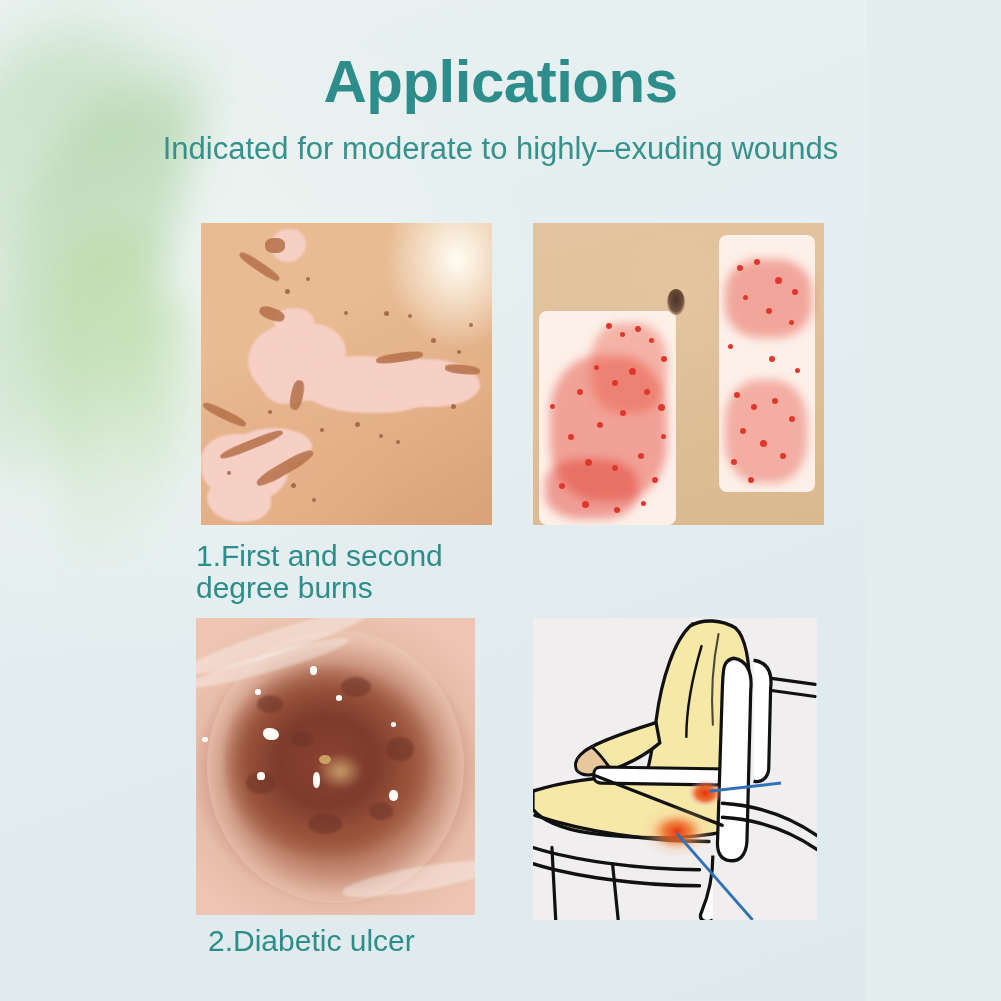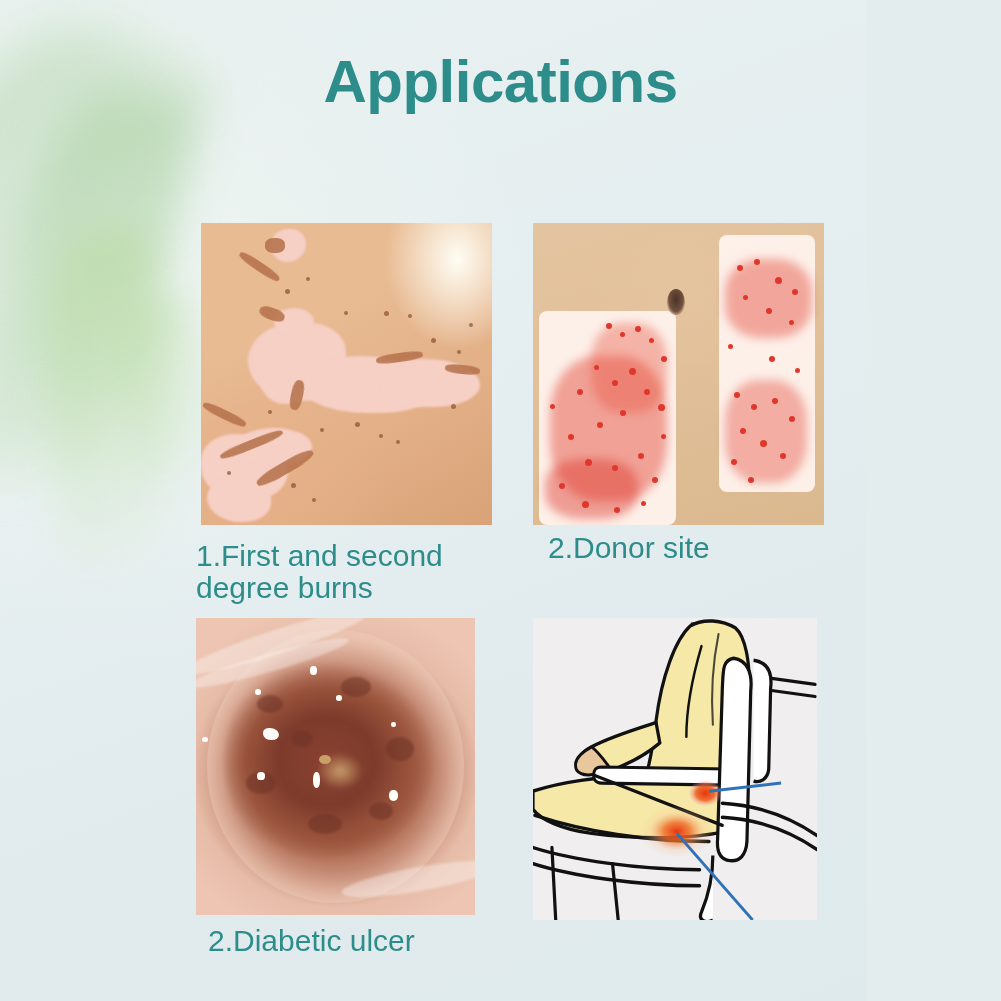--- a/index.html
+++ b/index.html
@@ -195,20 +195,21 @@
 <div id="page">
 
   <div class="leaf leaf-d"></div>
   <div class="leaf leaf-a"></div>
   <div class="leaf leaf-f"></div>
   <div class="leaf leaf-b"></div>
   <div class="leaf leaf-c"></div>
   <div class="leaf leaf-e"></div>
 
   <div id="title">Applications</div>
+  <div id="subtitle">Indicated for moderate to highly–exuding wounds</div>
 
   <div class="panel" id="panel-1">
     <div class="art skin-1">
 
       <div class="les" style="left:16%;top:33%;width:34%;height:26%;border-radius:52% 40% 48% 56%;"></div>
       <div class="les" style="left:34%;top:44%;width:46%;height:19%;border-radius:46% 58% 40% 52%;"></div>
       <div class="les" style="left:62%;top:45%;width:34%;height:16%;border-radius:40% 60% 50% 42%;"></div>
       <div class="les" style="left:20%;top:40%;width:18%;height:20%;border-radius:55% 45% 50% 50%;"></div>
       <div class="les" style="left:24%;top:2%;width:12%;height:11%;border-radius:50% 45% 55% 48%;"></div>
       <div class="les" style="left:0%;top:70%;width:30%;height:22%;border-radius:40% 58% 45% 52%;"></div>
@@ -302,21 +303,20 @@
       <div class="bloodspeck" style="left:71%;top:68%;width:6px;height:6px;"></div>
       <div class="bloodspeck" style="left:78%;top:72%;width:7px;height:7px;"></div>
       <div class="bloodspeck" style="left:85%;top:76%;width:6px;height:6px;"></div>
       <div class="bloodspeck" style="left:68%;top:78%;width:6px;height:6px;"></div>
       <div class="bloodspeck" style="left:74%;top:84%;width:6px;height:6px;"></div>
       <div class="bloodspeck" style="left:81%;top:44%;width:6px;height:6px;"></div>
       <div class="bloodspeck" style="left:90%;top:48%;width:5px;height:5px;"></div>
       <div class="bloodspeck" style="left:67%;top:40%;width:5px;height:5px;"></div>
     </div>
   </div>
-  <div class="caption" id="caption-2">2.Donor site</div>
 
   <div class="panel" id="panel-3">
     <div class="art skin-3">
       <div class="ulcer-core"></div>
       <div class="ulcer-rim"></div>
 
       <div class="skinline" style="left:-6%;top:4%;width:70%;height:8%;transform:rotate(-18deg);"></div>
       <div class="skinline" style="left:-4%;top:12%;width:60%;height:6%;transform:rotate(-16deg);"></div>
       <div class="skinline" style="left:52%;top:84%;width:56%;height:8%;transform:rotate(-10deg);"></div>
 

